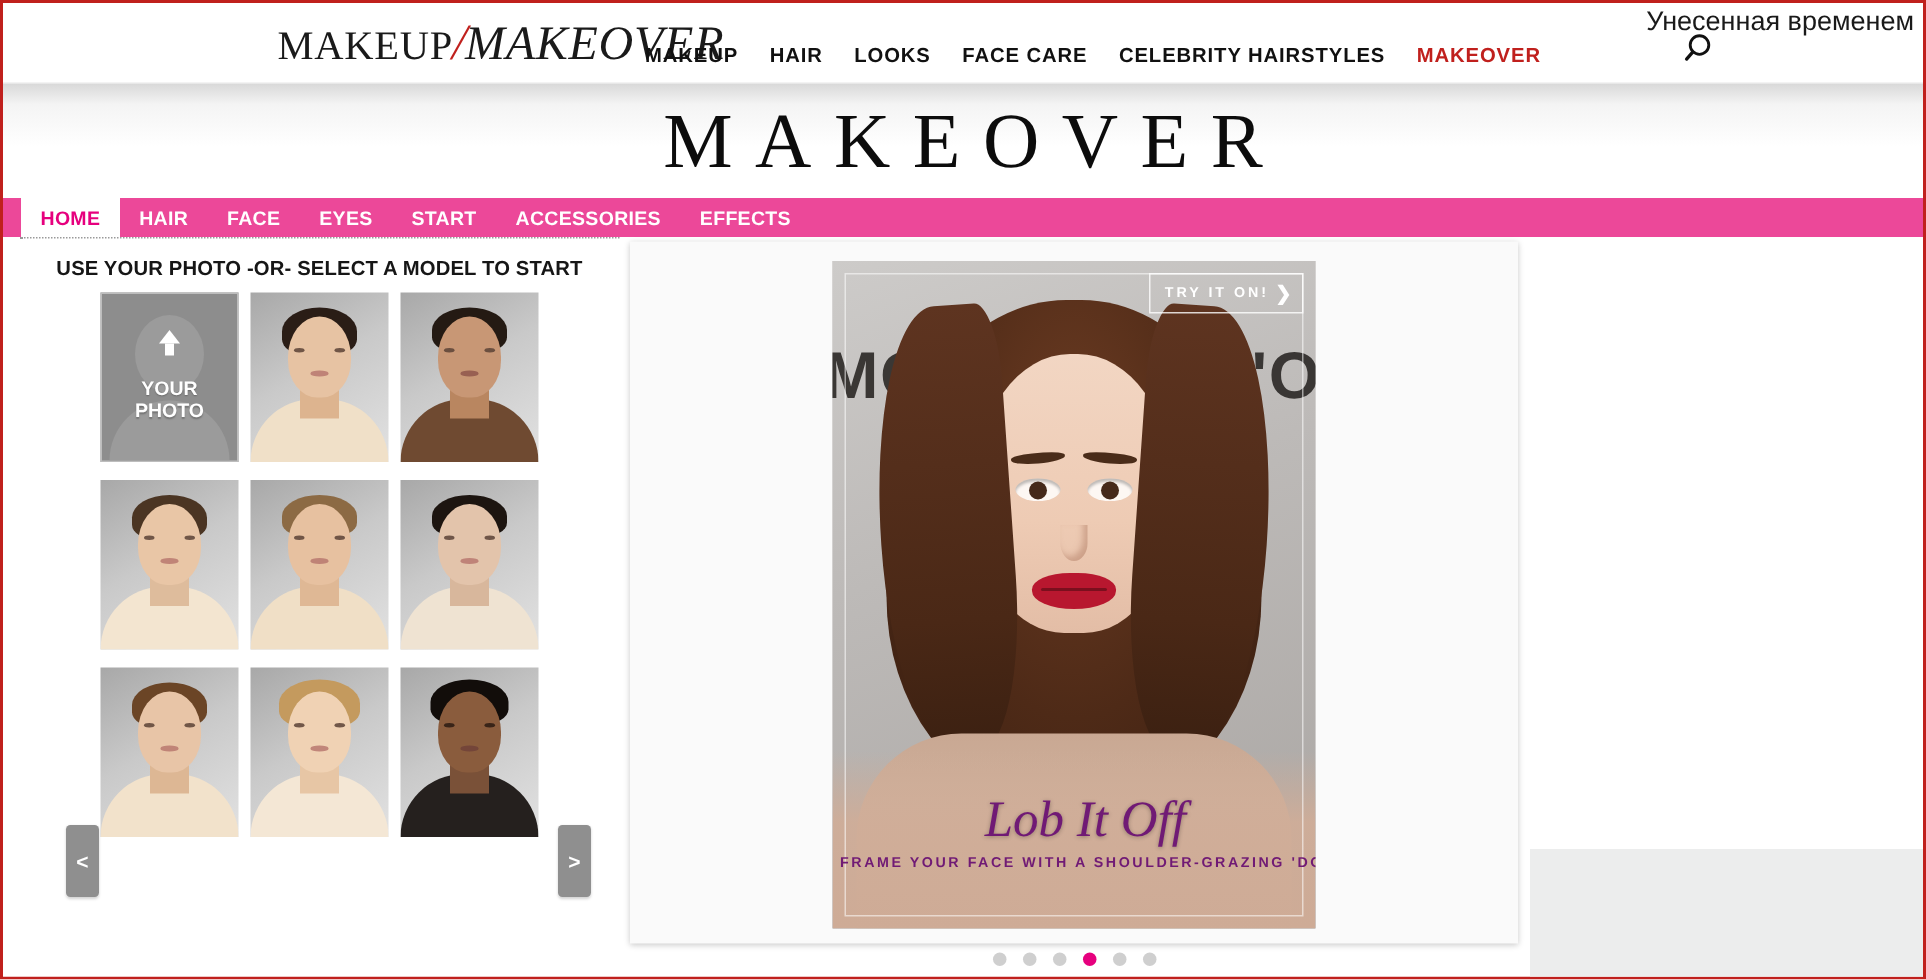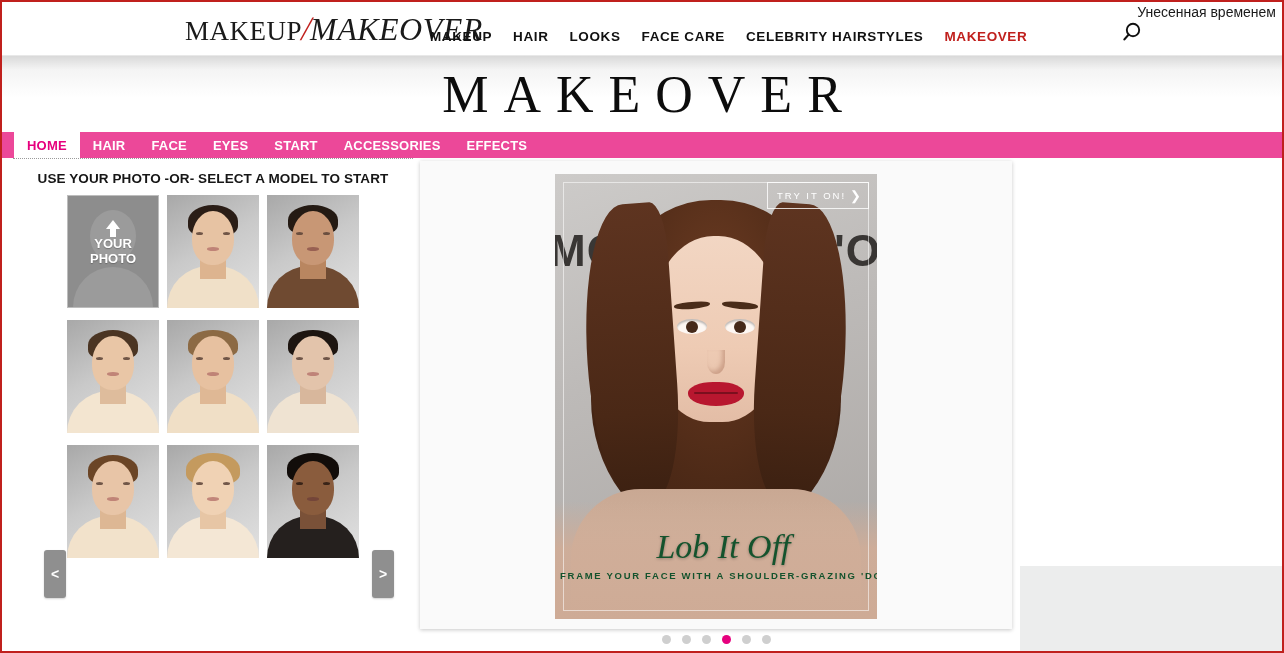--- a/index.html
+++ b/index.html
@@ -48,21 +48,21 @@
     padding: 0 21px 0 0;
   }
   .main-nav a.accent { color: #c0201d; }
 
   .search-icon-wrap {
     position: absolute; left: 1119px; top: 18px;
     width: 26px; height: 26px; cursor: pointer;
   }
   .hdr-ru-text {
     position: absolute; right: 6px; top: 2px;
-    font-size: 14px; color: #1a1a1a; white-space: nowrap;
+    font-size: 18px; color: #1a1a1a; white-space: nowrap;
   }
 
   
   .makeover-banner {
     position: relative;
     height: 76px;
     background: linear-gradient(to bottom, #d9d9d9 0%, #f4f4f4 18%, #ffffff 55%, #ffffff 100%);
     display: flex; align-items: center; justify-content: center;
   }
   .makeover-banner .title {
@@ -165,21 +165,21 @@
   .yp-arrow:before {
     content: ""; position: absolute; left: -7px; top: 0;
     border-left: 7px solid transparent; border-right: 7px solid transparent;
     border-bottom: 9px solid #ffffff;
   }
   .yp-arrow:after {
     content: ""; position: absolute; left: -3px; top: 9px;
     width: 6px; height: 8px; background: #ffffff;
   }
   .yp-label {
-    position: absolute; left: 0; right: 0; top: 40px;
+    position: absolute; left: 0; right: 0; top: 55px;
     text-align: center; color: #ffffff; z-index: 3;
     font-size: 13px; font-weight: bold; line-height: 15px;
     text-shadow: 0 1px 1px rgba(0,0,0,.25);
   }
 
   .car-arrow {
     position: absolute; width: 22px; height: 48px;
     background: #8f8f8f; border-radius: 3px;
     color: #ffffff; font-size: 14px; font-weight: bold;
     display: flex; align-items: center; justify-content: center;
@@ -275,28 +275,28 @@
     background: linear-gradient(180deg,#c9a893 0%, #d8bda8 100%);
     border-radius: 70px 70px 0 0;
   }
   .hero-bottom-wash {
     position: absolute; left: 0; right: 0; bottom: 0; height: 118px;
     background: linear-gradient(180deg, rgba(205,170,150,0) 0%, rgba(208,173,152,.92) 40%, rgba(206,171,150,1) 100%);
   }
   .try-it-on {
     position: absolute; right: 8px; top: 8px; z-index: 8;
     border: 1px solid rgba(255,255,255,.8);
-    color: #ffffff; font-size: 9.5px; font-weight: normal;
+    color: #ffffff; font-size: 9.5px; font-weight: bold;
     letter-spacing: 2px; padding: 5px 7px 5px 9px;
     display: flex; align-items: center; gap: 4px; cursor: pointer;
   }
   .try-it-on .chev { font-size: 13px; letter-spacing: 0; }
   .hero-caption {
     position: absolute; left: 15px; right: 0; bottom: 38px;
-    text-align: center; z-index: 8; color: #14532d;
+    text-align: center; z-index: 8; color: #701a75;
   }
   .hero-caption .hc-title {
     font-family: "Liberation Serif", serif; font-style: italic;
     font-size: 34px; line-height: 38px;
     text-shadow: 0 1px 3px rgba(0,0,0,.3);
   }
   .hero-caption .hc-sub-row {
     display: flex; align-items: center; justify-content: center;
     gap: 7px; margin-top: 4px;
   }

